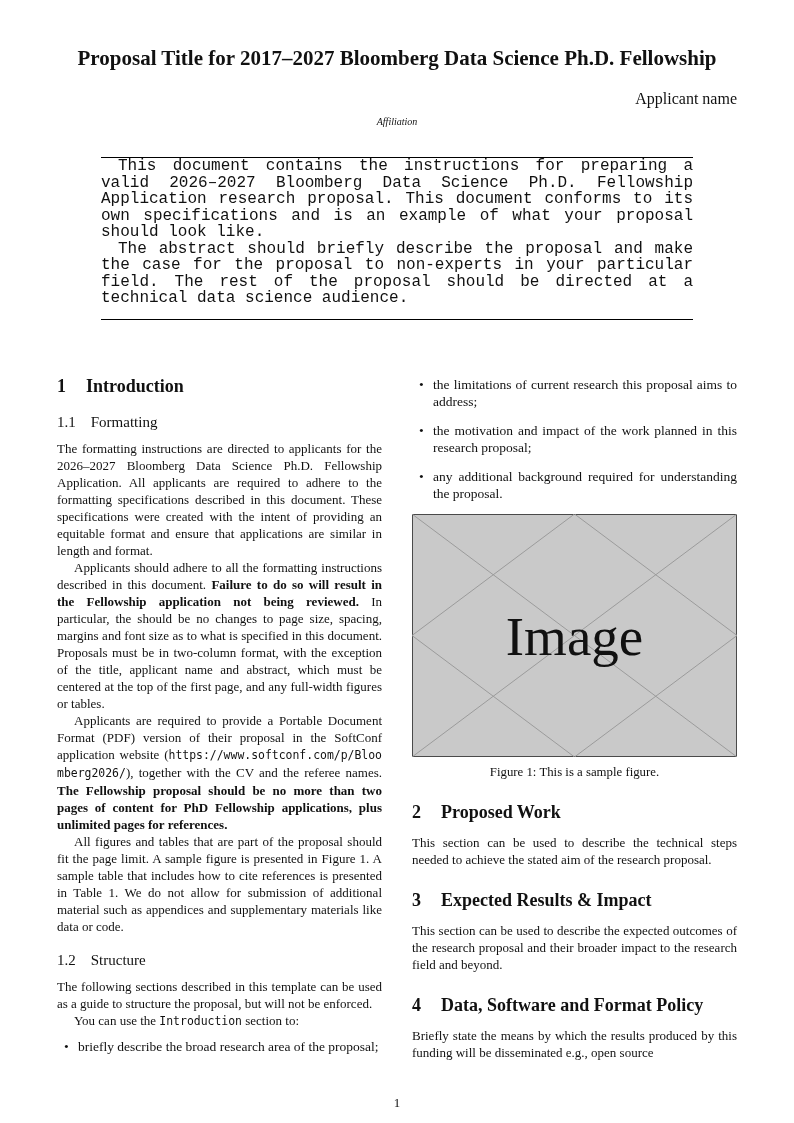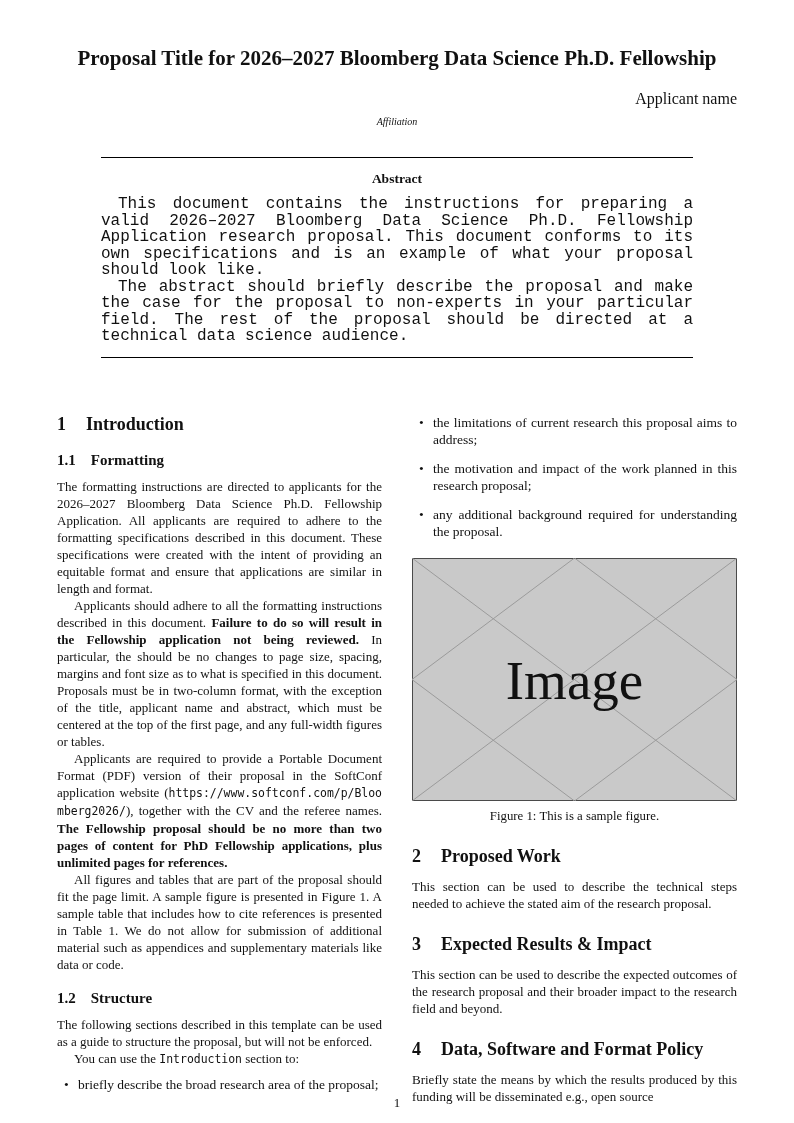--- a/index.html
+++ b/index.html
@@ -34,21 +34,21 @@
   }
   .abstract .rule.bottom { margin-top:12px; }
 
   
   .columns { display:flex; gap:30px; margin-top:56px; }
   .col { width:325px; flex:0 0 325px; }
 
   .sec-h { display:flex; font-weight:bold; font-size:18px; line-height:1.18; margin:22px 0 11px 0; }
   .sec-h.first { margin-top:0; }
   .sec-h .num { flex:none; margin-right:20px; }
-  .sub-h { display:flex; font-weight:bold; font-size:15px; line-height:1.2; margin:16px 0 9px 0; }
+  .sub-h { display:flex; font-weight:normal; font-size:15px; line-height:1.2; margin:16px 0 9px 0; }
   .sub-h .num { flex:none; margin-right:15px; }
 
   p.body {
     font-size:13px; line-height:17px;
     text-align:justify;
   }
   p.body.indent { text-indent:17px; }
 
   .mono {
     font-family:"DejaVu Sans Mono","Liberation Mono",monospace;
@@ -60,44 +60,43 @@
   .bullet-item {
     display:flex;
     font-size:13.5px; line-height:17px;
     margin:8px 0 0 7px;
     text-align:justify;
   }
   .bullet-item .bullet { flex:none; width:14px; }
   .col-right .bullet-item { margin-top:0; margin-bottom:12px; }
 
   
-  .figure-block { margin-top:18px; }
+  .figure-block { margin-top:12px; }
   .figure-image { display:block; width:325px; height:243px; }
   .figure-caption { text-align:center; font-size:12.8px; margin-top:8px; }
 
   
   .page-footer {
     position:absolute; left:0; right:0; bottom:12px;
     text-align:center; font-size:13px;
   }
 </style>
 </head>
 <body>
 
 <div class="page">
 
   <div class="titleblock">
-    <div class="paper-title">Proposal Title for 2026–2027 Bloomberg Data Science Ph.D. Fellowship</div>
+    <div class="paper-title">Proposal Title for 2017–2027 Bloomberg Data Science Ph.D. Fellowship</div>
     <div class="author">Applicant name</div>
     <div class="affil">Affiliation</div>
   </div>
 
   <div class="abstract">
     <div class="rule top"></div>
-    <div class="abstract-heading">Abstract</div>
     <p>This document contains the instructions for preparing a valid 2026–2027 Bloomberg Data Science Ph.D. Fellowship Application research proposal. This document conforms to its own specifications and is an example of what your proposal should look like.</p>
     <p>The abstract should briefly describe the proposal and make the case for the proposal to non-experts in your particular field. The rest of the proposal should be directed at a technical data science audience.</p>
     <div class="rule bottom"></div>
   </div>
 
   <div class="columns">
 
     <div class="col col-left">
 
       <div class="sec-h first">

